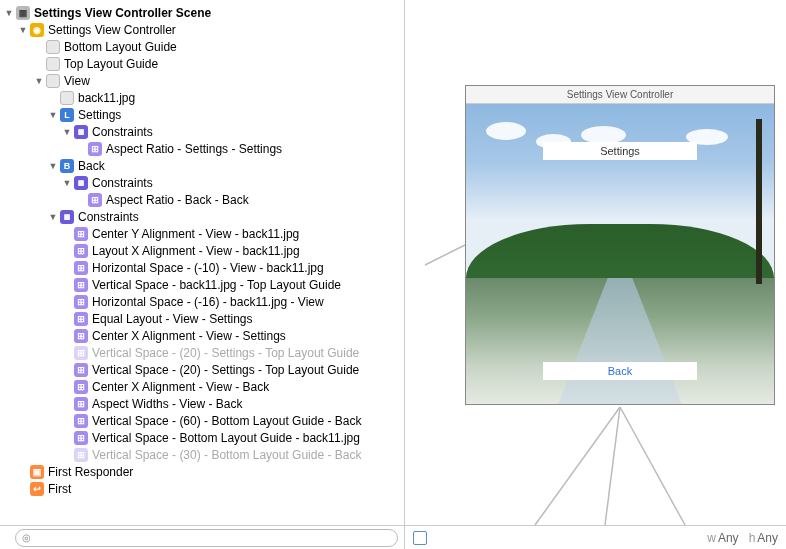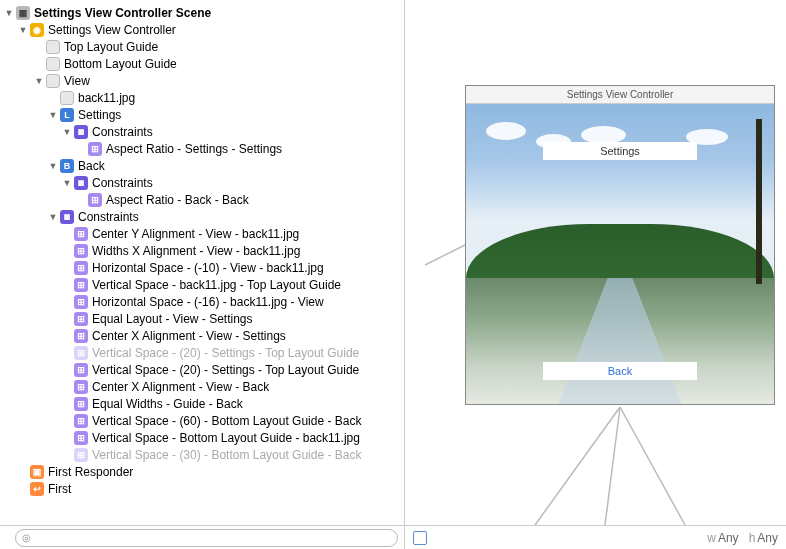--- a/index.html
+++ b/index.html
@@ -87,27 +87,27 @@
       <div class="row">
         <span class="spacer" style="width:16px"></span>
         <span class="disclosure open"></span>
         <span class="icon vc">◉</span>
         <span class="label">Settings View Controller</span>
       </div>
 
       <div class="row">
         <span class="spacer" style="width:42px"></span>
         <span class="icon guide"></span>
-        <span class="label">Top Layout Guide</span>
+        <span class="label">Bottom Layout Guide</span>
       </div>
 
       <div class="row">
         <span class="spacer" style="width:42px"></span>
         <span class="icon guide"></span>
-        <span class="label">Bottom Layout Guide</span>
+        <span class="label">Top Layout Guide</span>
       </div>
 
       <div class="row">
         <span class="spacer" style="width:32px"></span>
         <span class="disclosure open"></span>
         <span class="icon view"></span>
         <span class="label">View</span>
       </div>
 
       <div class="row">
@@ -164,21 +164,21 @@
       </div>
 
       <div class="row">
           <span class="spacer" style="width:70px"></span>
           <span class="icon constraint">⊞</span>
           <span class="label">Center Y Alignment - View - back11.jpg</span>
         </div>
       <div class="row">
           <span class="spacer" style="width:70px"></span>
           <span class="icon constraint">⊞</span>
-          <span class="label">Widths X Alignment - View - back11.jpg</span>
+          <span class="label">Layout X Alignment - View - back11.jpg</span>
         </div>
       <div class="row">
           <span class="spacer" style="width:70px"></span>
           <span class="icon constraint">⊞</span>
           <span class="label">Horizontal Space - (-10) - View - back11.jpg</span>
         </div>
       <div class="row">
           <span class="spacer" style="width:70px"></span>
           <span class="icon constraint">⊞</span>
           <span class="label">Vertical Space - back11.jpg - Top Layout Guide</span>
@@ -209,21 +209,21 @@
           <span class="label">Vertical Space - (20) - Settings - Top Layout Guide</span>
         </div>
       <div class="row">
           <span class="spacer" style="width:70px"></span>
           <span class="icon constraint">⊞</span>
           <span class="label">Center X Alignment - View - Back</span>
         </div>
       <div class="row">
           <span class="spacer" style="width:70px"></span>
           <span class="icon constraint">⊞</span>
-          <span class="label">Equal Widths - Guide - Back</span>
+          <span class="label">Aspect Widths - View - Back</span>
         </div>
       <div class="row">
           <span class="spacer" style="width:70px"></span>
           <span class="icon constraint">⊞</span>
           <span class="label">Vertical Space - (60) - Bottom Layout Guide - Back</span>
         </div>
       <div class="row">
           <span class="spacer" style="width:70px"></span>
           <span class="icon constraint">⊞</span>
           <span class="label">Vertical Space - Bottom Layout Guide - back11.jpg</span>

